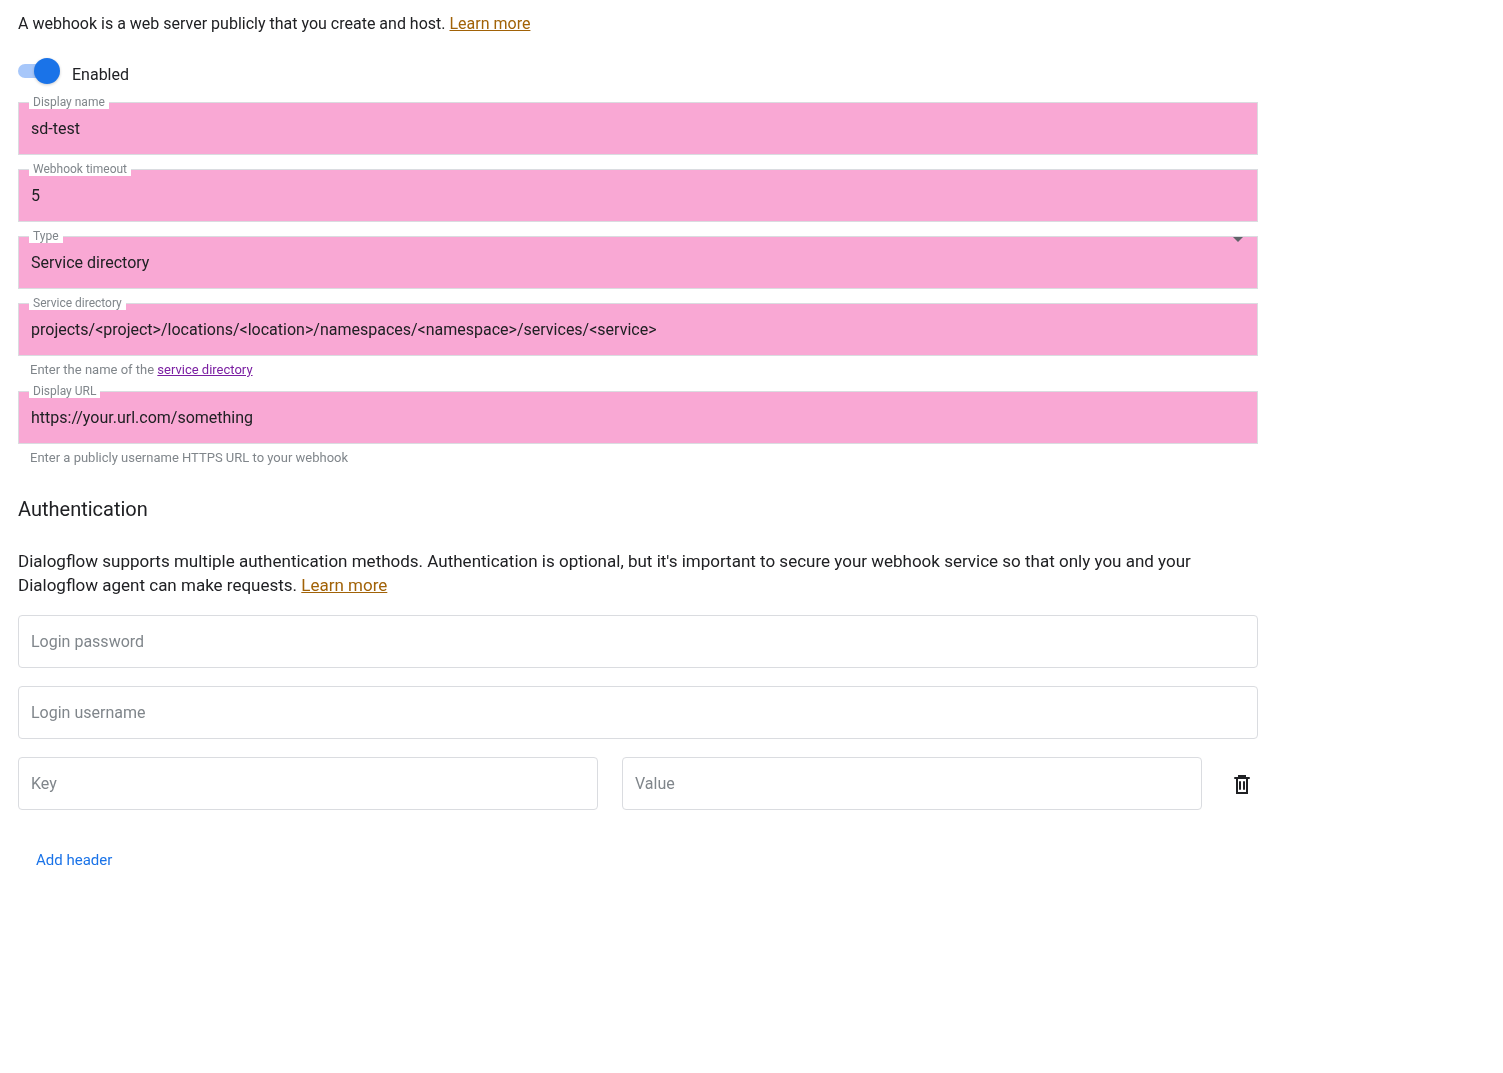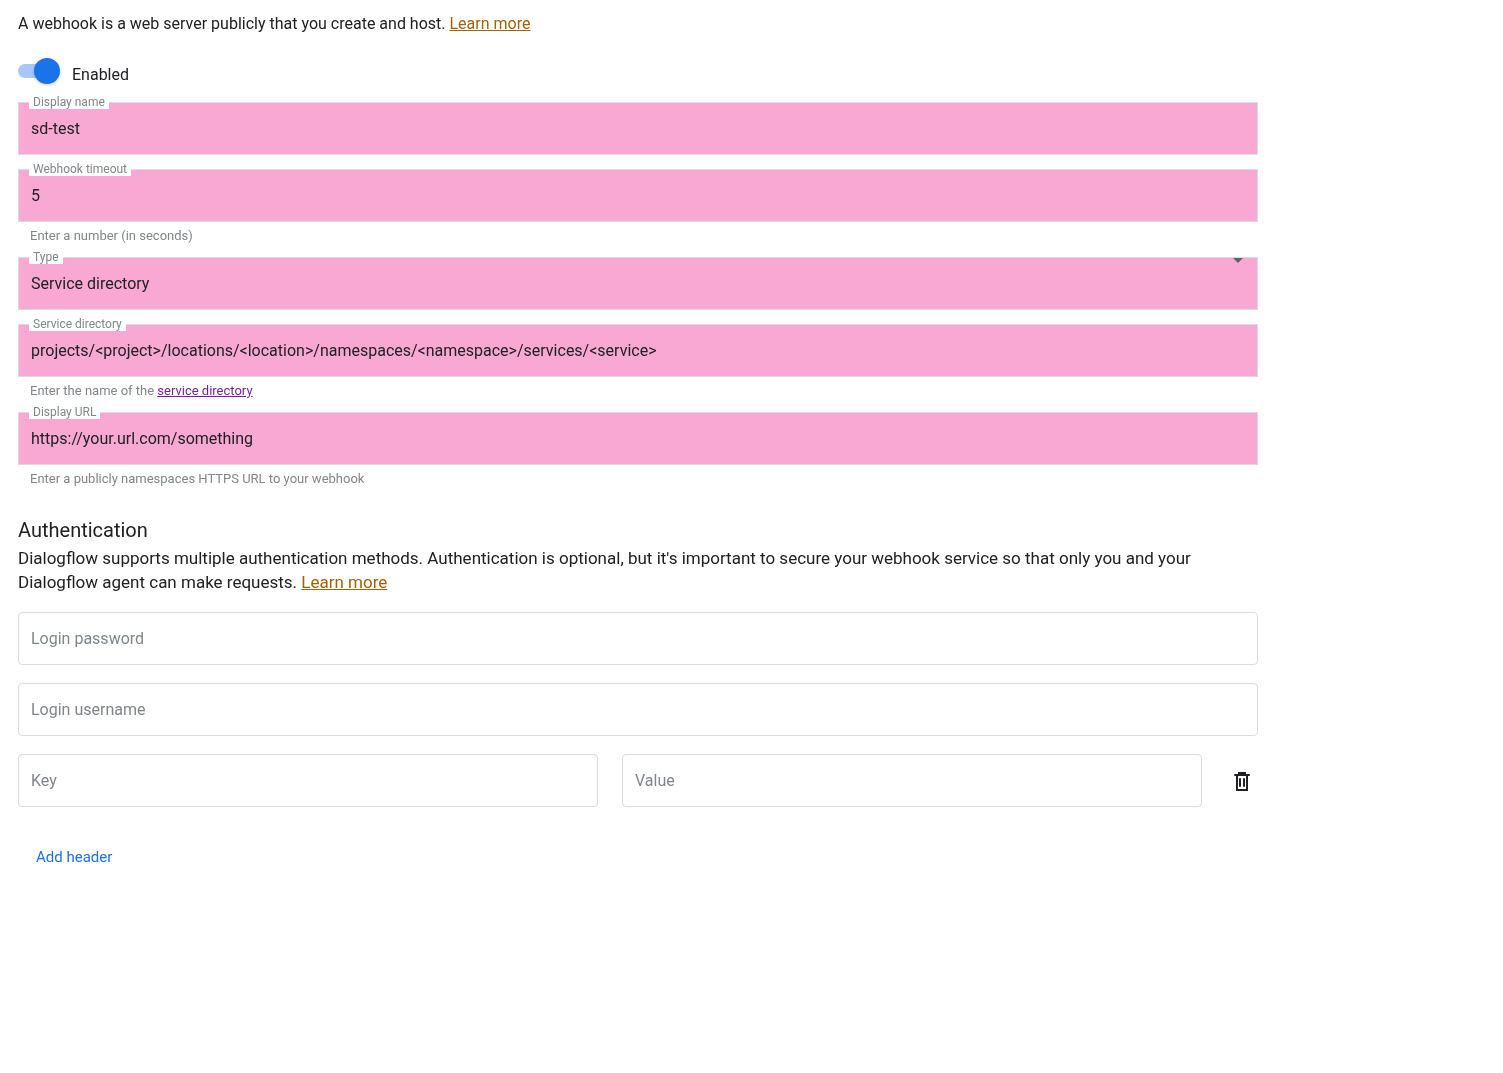--- a/index.html
+++ b/index.html
@@ -108,21 +108,21 @@
     .caret {
       padding: 0 14px 0 8px;
       color: #5f6368;
     }
     .caret svg { display: block; }
     .section-title {
       font-size: 20px;
       font-weight: 400;
       color: #202124;
       margin-top: 32px;
-      margin-bottom: 4px;
+      margin-bottom: 28px;
     }
     .section-desc {
       font-size: 17px;
       line-height: 24px;
       color: #202124;
       margin-bottom: 18px;
     }
     .plain {
       border: 1px solid #dadce0;
       border-radius: 4px;
@@ -193,21 +193,20 @@
       <span class="float-label">Display name</span>
       <input class="txt" type="text" value="sd-test" style="">
     </div>
   </div>
 
   <div class="field">
     <div class="outlined">
       <span class="float-label">Webhook timeout</span>
       <input class="txt" type="text" value="5" style="">
     </div>
-    <div class="helper">Enter a number (in seconds)</div>
   </div>
 
   <div class="field">
     <div class="outlined select-box">
       <span class="float-label">Type</span>
       <span class="select-value">Service directory</span>
       <span class="caret">
         <svg width="10" height="5" viewBox="0 0 10 5">
             <path d="M0 0 L10 0 L5 5 Z" fill="#5f6368"></path>
           </svg>
@@ -223,21 +222,21 @@
     <div class="helper">
       <span>Enter the name of the </span><a href="#" class="visited">service directory</a>
     </div>
   </div>
 
   <div class="field">
     <div class="outlined">
       <span class="float-label">Display URL</span>
       <input class="txt" type="text" value="https://your.url.com/something" style="">
     </div>
-    <div class="helper">Enter a publicly namespaces HTTPS URL to your webhook</div>
+    <div class="helper">Enter a publicly username HTTPS URL to your webhook</div>
   </div>
 
   <h2 class="section-title">Authentication</h2>
   <p class="section-desc">
     <span>Dialogflow supports multiple authentication methods. Authentication is optional, but it's important to secure your webhook service so that only you and your Dialogflow agent can make requests. </span><a href="#" class="link">Learn more</a>
   </p>
 
   <div class="plain">
     <input class="txt" type="password" placeholder="Login password" style="">
   </div>

